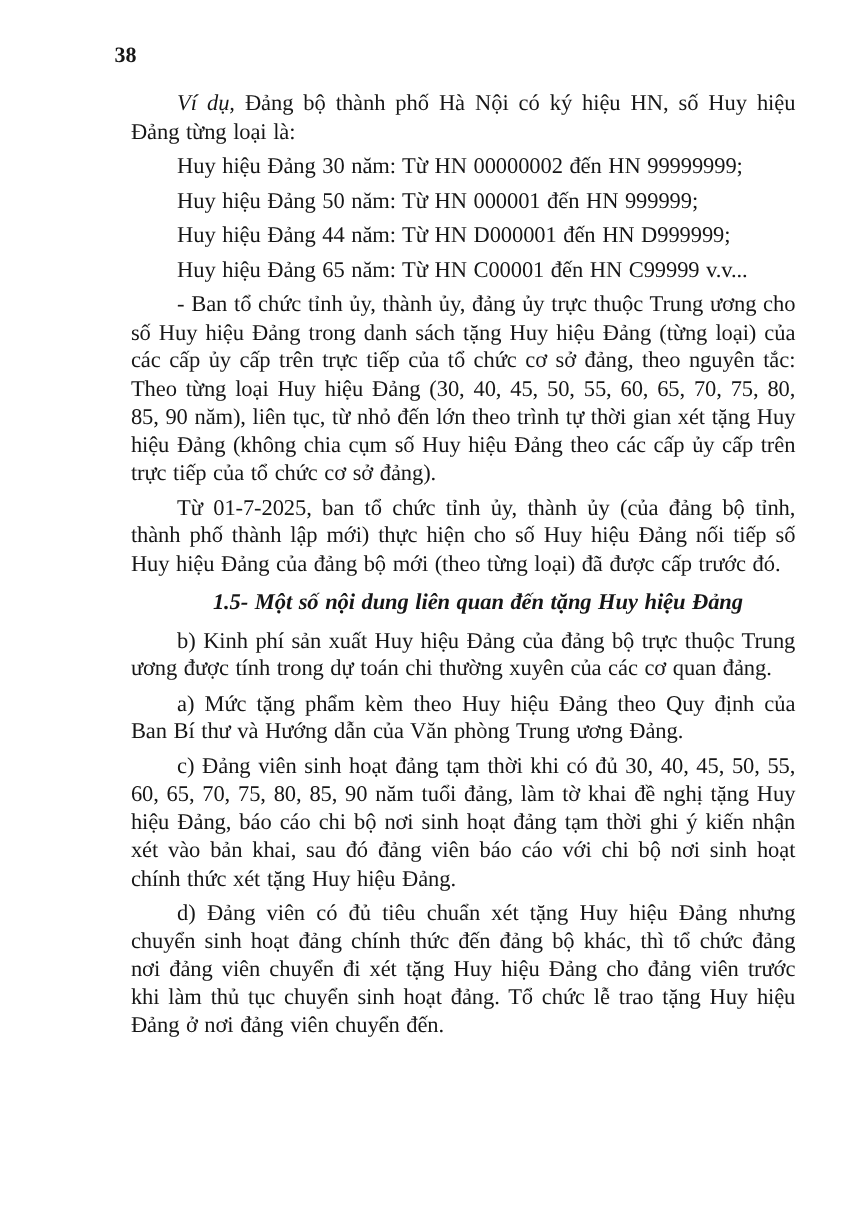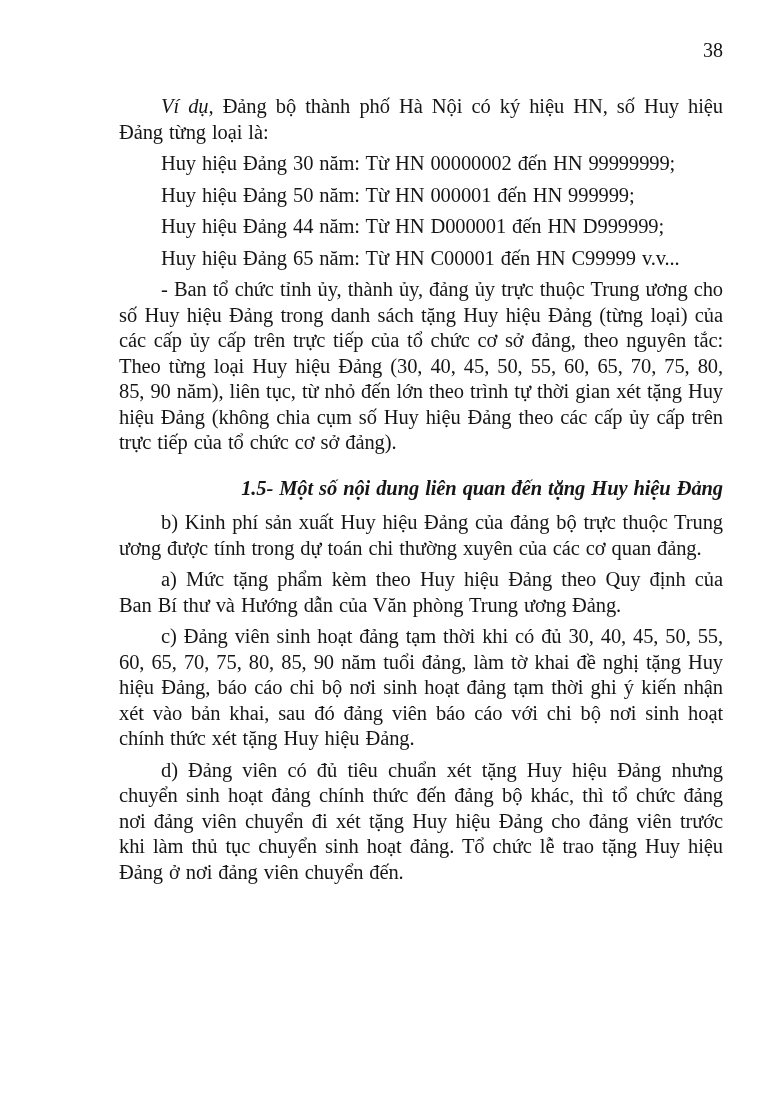--- a/index.html
+++ b/index.html
@@ -15,57 +15,59 @@
   .page {
     box-sizing: border-box;
     width: 780px;
     height: 1103px;
     background: #ffffff;
     padding: 38px 57px 0 104px;
     font-family: "Liberation Serif", "DejaVu Serif", serif;
     color: #161616;
   }
   .page-number {
-    text-align: right;
+    text-align: left;
     font-size: 20px;
     line-height: 24px;
-    margin-bottom: 32px;
+    margin-bottom: 20px;
+    font-weight: bold;
   }
   .para {
     margin: 0 0 6px 15px;
     font-size: 20.5px;
     line-height: 25.5px;
     text-align: justify;
     text-indent: 42px;
     letter-spacing: -0.1px;
     word-spacing: 1px;
   }
   .para.list-line {
     text-align: left;
   }
   .para.heading {
     font-weight: bold;
     font-style: italic;
-    text-align: right;
-    margin: 20px 0 9px 0;
+    text-align: center;
+    margin: 10px 0 9px 0;
   }
   .seg-italic { font-style: italic; }
   .seg-bold   { font-weight: bold; }
 </style>
 </head>
 <body>
 
 <div class="page">
   <div class="page-number">38</div>
   <div class="content">
       <p class="para paragraph"><span class="seg-italic ">Ví dụ,</span><span class=""> Đảng bộ thành phố Hà Nội có ký hiệu HN, số Huy hiệu Đảng từng loại là:</span></p>
       <p class="para list-line"><span class="">Huy hiệu Đảng 30 năm: Từ HN 00000002 đến HN 99999999;</span></p>
       <p class="para list-line"><span class="">Huy hiệu Đảng 50 năm: Từ HN 000001 đến HN 999999;</span></p>
       <p class="para list-line"><span class="">Huy hiệu Đảng 44 năm: Từ HN D000001 đến HN D999999;</span></p>
       <p class="para list-line"><span class="">Huy hiệu Đảng 65 năm: Từ HN C00001 đến HN C99999 v.v...</span></p>
       <p class="para paragraph"><span class="">- Ban tổ chức tỉnh ủy, thành ủy, đảng ủy trực thuộc Trung ương cho số Huy hiệu Đảng trong danh sách tặng Huy hiệu Đảng (từng loại) của các cấp ủy cấp trên trực tiếp của tổ chức cơ sở đảng, theo nguyên tắc: Theo từng loại Huy hiệu Đảng (30, 40, 45, 50, 55, 60, 65, 70, 75, 80, 85, 90 năm), liên tục, từ nhỏ đến lớn theo trình tự thời gian xét tặng Huy hiệu Đảng (không chia cụm số Huy hiệu Đảng theo các cấp ủy cấp trên trực tiếp của tổ chức cơ sở đảng).</span></p>
+      <p class="para paragraph"><span class="">Từ 01-7-2025, ban tổ chức tỉnh ủy, thành ủy (của đảng bộ tỉnh, thành phố thành lập mới) thực hiện cho số Huy hiệu Đảng nối tiếp số Huy hiệu Đảng của đảng bộ mới (theo từng loại) đã được cấp trước đó.</span></p>
       <p class="para heading"><span class="seg-italic seg-bold">1.5- Một số nội dung liên quan đến tặng Huy hiệu Đảng</span></p>
       <p class="para paragraph"><span class="">b) Kinh phí sản xuất Huy hiệu Đảng của đảng bộ trực thuộc Trung ương được tính trong dự toán chi thường xuyên của các cơ quan đảng.</span></p>
       <p class="para paragraph"><span class="">a) Mức tặng phẩm kèm theo Huy hiệu Đảng theo Quy định của Ban Bí thư và Hướng dẫn của Văn phòng Trung ương Đảng.</span></p>
       <p class="para paragraph"><span class="">c) Đảng viên sinh hoạt đảng tạm thời khi có đủ 30, 40, 45, 50, 55, 60, 65, 70, 75, 80, 85, 90 năm tuổi đảng, làm tờ khai đề nghị tặng Huy hiệu Đảng, báo cáo chi bộ nơi sinh hoạt đảng tạm thời ghi ý kiến nhận xét vào bản khai, sau đó đảng viên báo cáo với chi bộ nơi sinh hoạt chính thức xét tặng Huy hiệu Đảng.</span></p>
       <p class="para paragraph"><span class="">d) Đảng viên có đủ tiêu chuẩn xét tặng Huy hiệu Đảng nhưng chuyển sinh hoạt đảng chính thức đến đảng bộ khác, thì tổ chức đảng nơi đảng viên chuyển đi xét tặng Huy hiệu Đảng cho đảng viên trước khi làm thủ tục chuyển sinh hoạt đảng. Tổ chức lễ trao tặng Huy hiệu Đảng ở nơi đảng viên chuyển đến.</span></p>
     </div>
 </div>
 
 </body></html>

